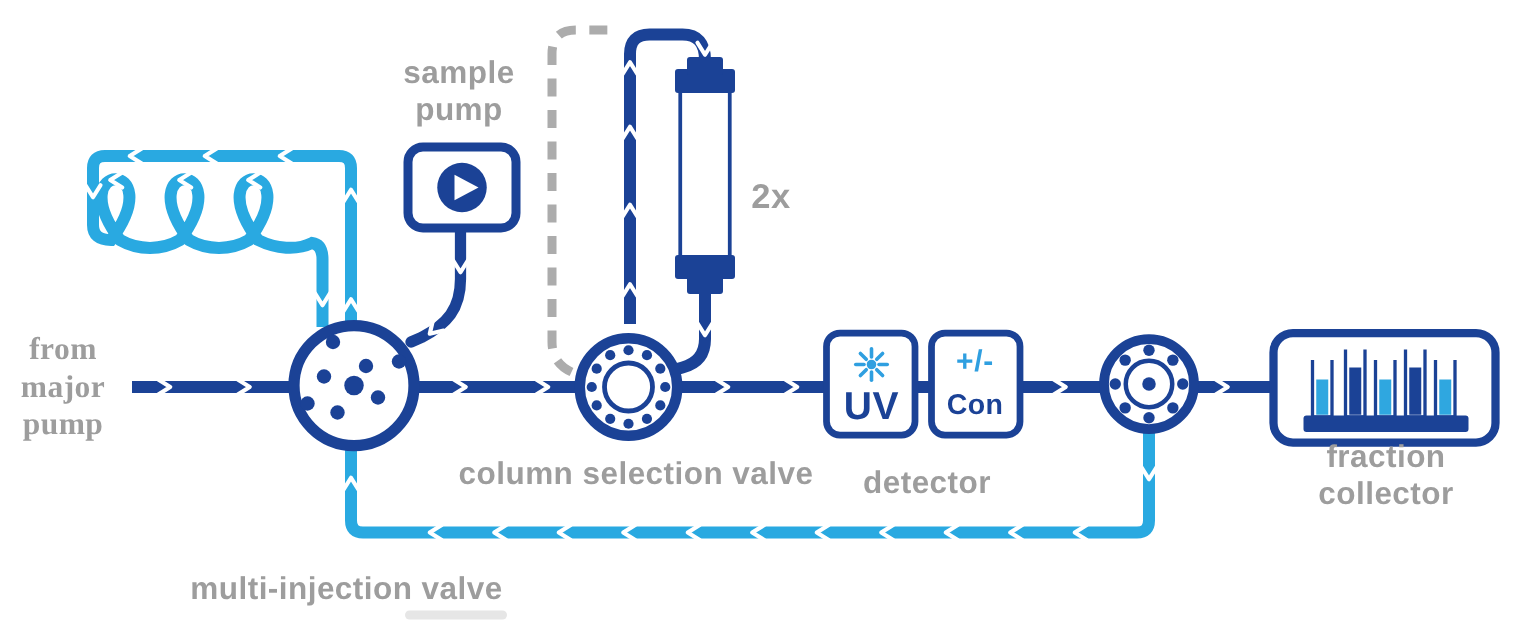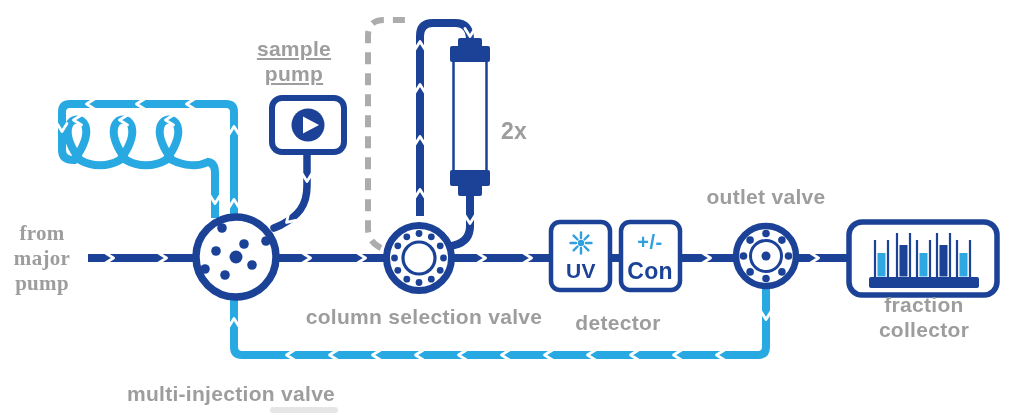--- a/index.html
+++ b/index.html
@@ -5,23 +5,23 @@
   html,body{margin:0;padding:0;background:#fff;}
   #stage{position:relative;width:1024px;height:419px;background:#fff;overflow:hidden;
          font-family:"Liberation Sans",sans-serif;}
   #plumbing{position:absolute;left:0;top:0;}
   .label{position:absolute;transform:translate(-50%,-50%);text-align:center;
          font-weight:bold;font-size:21px;line-height:25px;color:var(--label_gray,#9d9d9d);
          white-space:pre-line;letter-spacing:.3px;}
   .lbl-2x{font-size:23px;}
   .boxtext{position:absolute;transform:translate(-50%,-50%);font-weight:bold;text-align:center;
            white-space:pre-line;}
-  .uv-text{font-size:21px;color:var(--navy,#1b4296);letter-spacing:.5px;}
+  .uv-text{font-size:26px;color:var(--navy,#1b4296);letter-spacing:.5px;}
   .pm-text{font-size:20px;color:var(--cyan_icon,#2f9fe0);letter-spacing:.5px;}
-  .con-text{font-size:23px;color:var(--navy,#1b4296);letter-spacing:.2px;}
+  .con-text{font-size:19px;color:var(--navy,#1b4296);letter-spacing:.2px;}
   .artifact{position:absolute;background:#e6e6e6;border-radius:3px;}
 </style>
 </head>
 <body>
 
 <div id="stage">
 
   <svg id="plumbing" width="1024" height="419" viewBox="0 0 1024 419">
     <defs>
       <path id="chev" d="M -4.5 -5 L 3.5 0 L -4.5 5" fill="none" stroke="#ffffff" stroke-width="2.8" stroke-linecap="round" stroke-linejoin="round"></path>
@@ -189,26 +189,25 @@
       <use href="#chev" transform="translate(470,33) rotate(90)"></use>
       <use href="#chev" transform="translate(470,220) rotate(90)"></use>
       <use href="#chev" transform="translate(307,178) rotate(90)"></use>
       <use href="#chev" transform="translate(289,220) rotate(135)"></use>
     </g>
   </svg>
 
   <div class="label" style="left:42px;top:258px;font-family:Liberation Serif, serif;">from
 major
 pump</div>
-  <div class="label" style="left:294px;top:61px;text-decoration:underline;">sample
+  <div class="label" style="left:306px;top:61px;">sample
 pump</div>
   <div class="label lbl-2x" style="left:514px;top:131px;">2x</div>
   <div class="label" style="left:424px;top:316px;">column selection valve</div>
   <div class="label" style="left:618px;top:322px;">detector</div>
-  <div class="label" style="left:766px;top:196px;">outlet valve</div>
   <div class="label" style="left:924px;top:317px;">fraction collector</div>
   <div class="label" style="left:231px;top:393px;">multi-injection valve</div>
 
   <div class="boxtext uv-text" style="left:581px;top:271px;">UV</div>
   <div class="boxtext pm-text" style="left:650px;top:242px;">+/-</div>
   <div class="boxtext con-text" style="left:650px;top:271px;">Con</div>
 
   <div class="artifact" style="left:270px;top:407px;width:68px;height:6px;"></div>
 </div>
 

